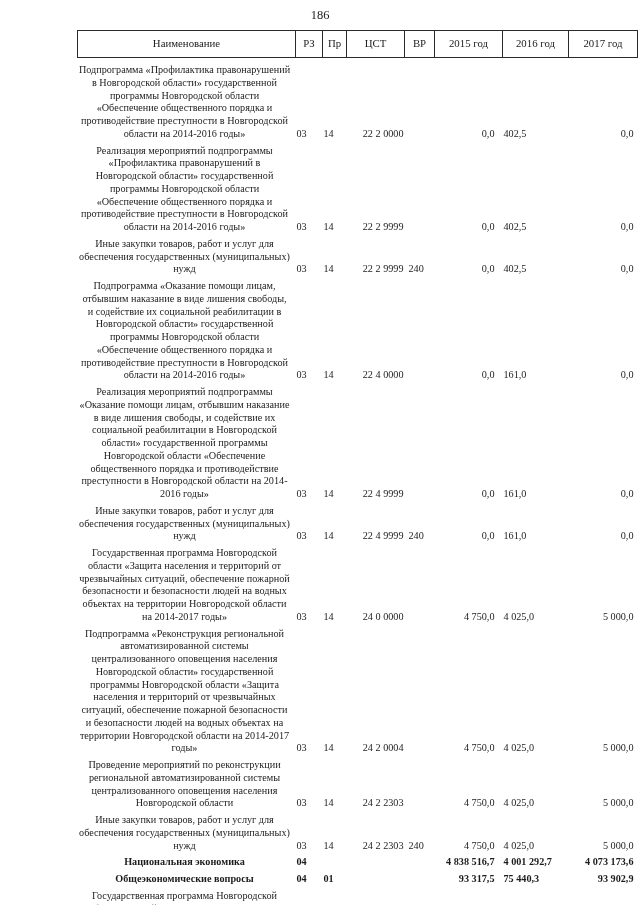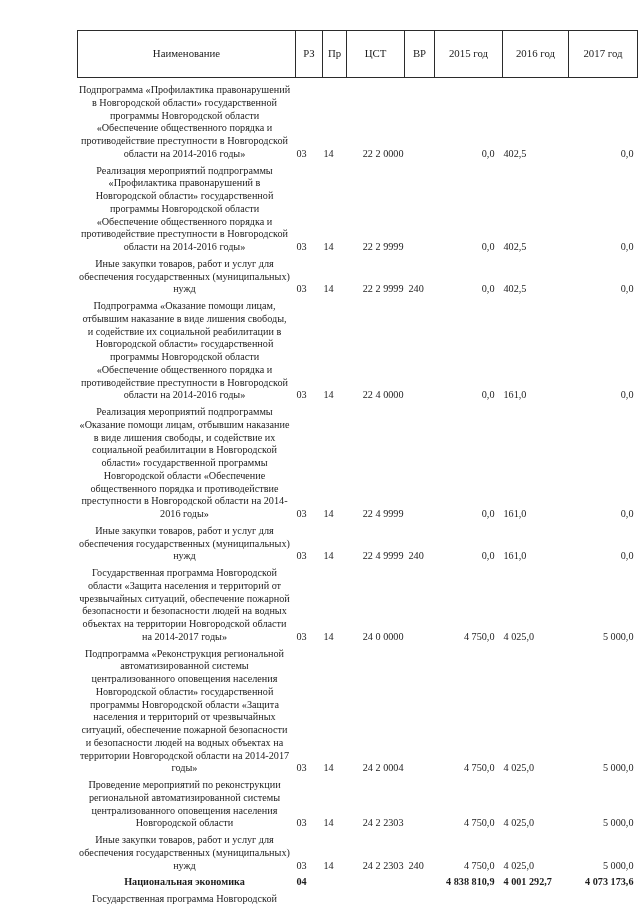--- a/index.html
+++ b/index.html
@@ -44,21 +44,21 @@
   col.c-y16   { width: 66px; }
   col.c-y17   { width: 69px; }
 
   thead th {
     border: 1.3px solid #2b2b2b;
     font-weight: normal;
     font-size: 10.8px;
     text-align: center;
     vertical-align: middle;
     height: 24px;
-    padding: 11px 2px;
+    padding: 1px 2px;
     background: #ffffff;
   }
   tbody td {
     vertical-align: bottom;
     padding-top: 4px;
     padding-bottom: 0;
   }
   tbody tr:first-child td { padding-top: 6px; }
 
   td.name { text-align: center; padding-right: 5px; }
@@ -69,20 +69,21 @@
   td.y16 { padding-right: 7px; white-space: nowrap; }
   td.y17 { text-align: right; padding-right: 4px; white-space: nowrap; }
 
   tr.bold-row td { font-weight: bold; }
 </style>
 </head>
 <body>
 
 <div class="page">
 
+  <div class="page-number">186</div>
 
   <table class="budget">
     <colgroup>
       <col class="c-name">
         <col class="c-rz">
         <col class="c-pr">
         <col class="c-cst">
       <col class="c-vr">
         <col class="c-y15">
         <col class="c-y16">
@@ -200,23 +201,33 @@
     <td class="y15">4 750,0</td>
     <td class="y16">4 025,0</td>
     <td class="y17">5 000,0</td>
   </tr>
         <tr class="bold-row">
     <td class="name">Национальная экономика</td>
     <td class="rz">04</td>
     <td class="pr"></td>
     <td class="cst"></td>
     <td class="vr"></td>
-    <td class="y15">4 838 810,9</td>
+    <td class="y15">4 838 516,7</td>
     <td class="y16">4 001 292,7</td>
     <td class="y17">4 073 173,6</td>
+  </tr>
+        <tr class="bold-row">
+    <td class="name">Общеэкономические вопросы</td>
+    <td class="rz">04</td>
+    <td class="pr">01</td>
+    <td class="cst"></td>
+    <td class="vr"></td>
+    <td class="y15">93 317,5</td>
+    <td class="y16">75 440,3</td>
+    <td class="y17">93 902,9</td>
   </tr>
         <tr>
     <td class="name">Государственная программа Новгородской области «Содействие занятости населения в Новгородской области на 2014-2020 годы»</td>
     <td class="rz">04</td>
     <td class="pr">01</td>
     <td class="cst">07 0 0000</td>
     <td class="vr"></td>
     <td class="y15">93 317,5</td>
     <td class="y16">75 440,3</td>
     <td class="y17">93 902,9</td>

